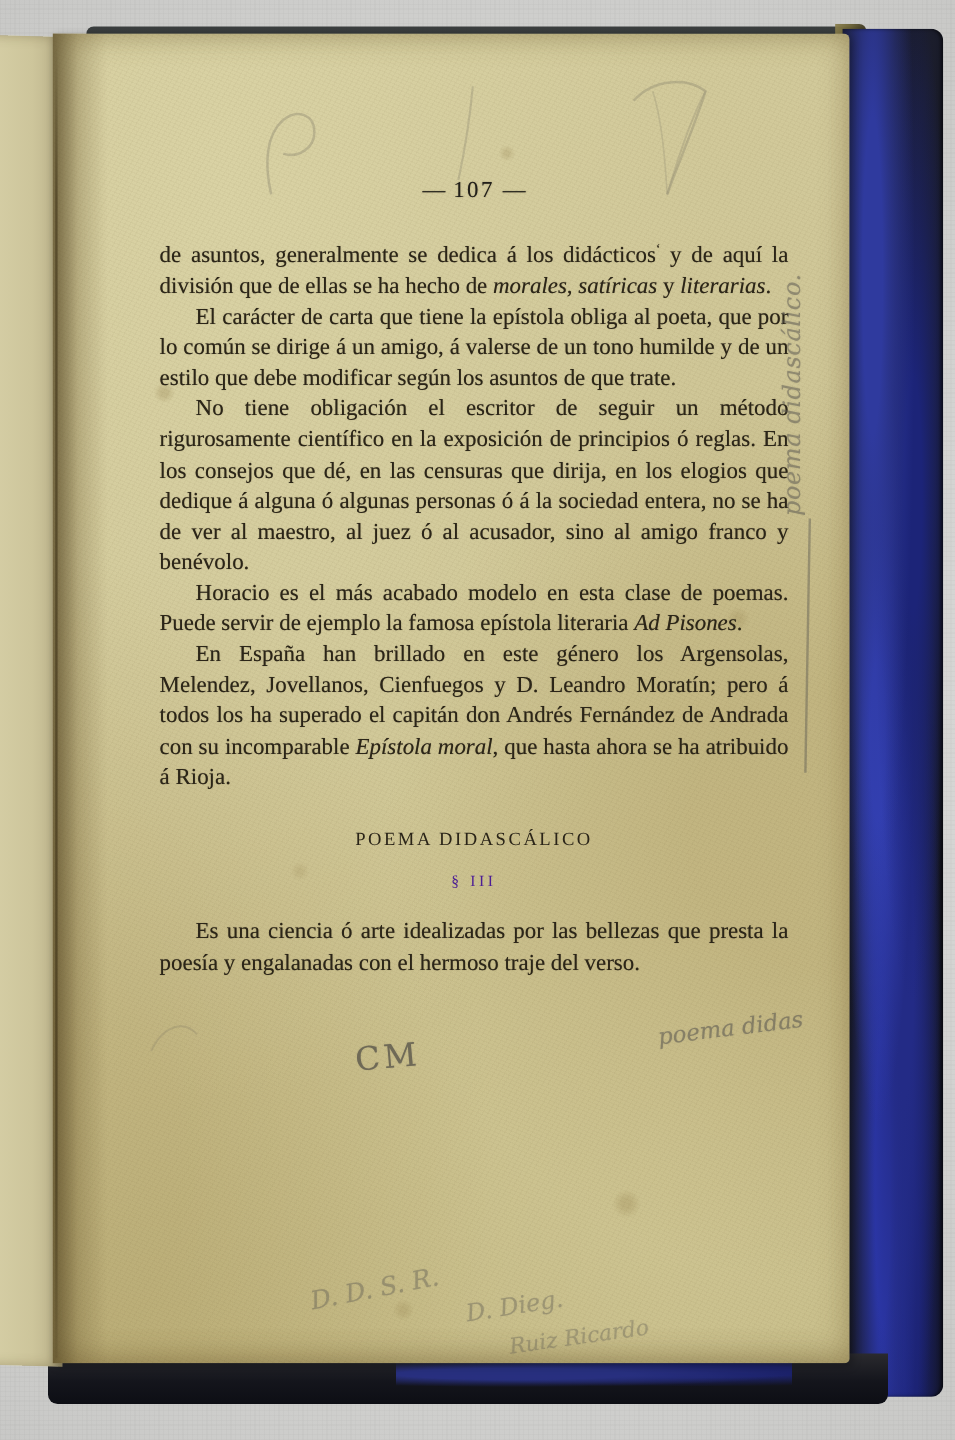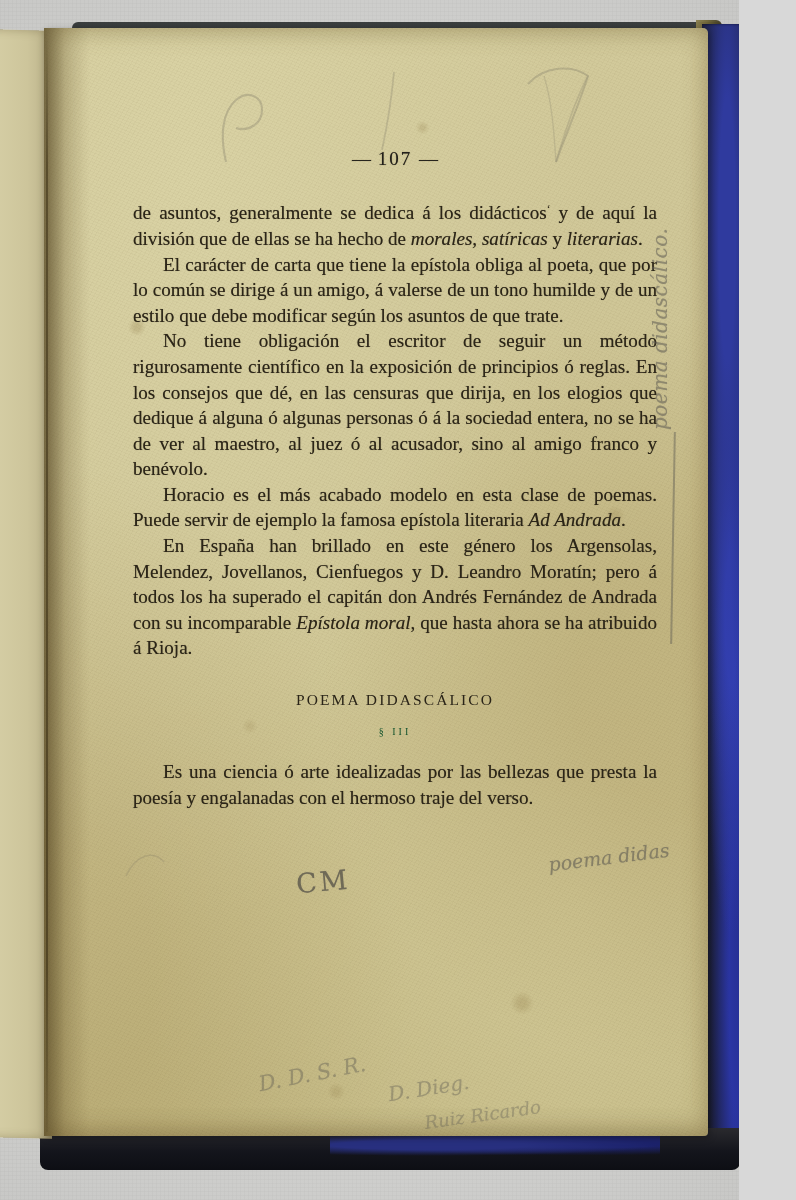--- a/index.html
+++ b/index.html
@@ -2,21 +2,21 @@
 <html><head>
 <meta charset="utf-8">
 <style>
   html, body {
     margin: 0;
     padding: 0;
     background: #d8d8d8;
   }
   #scan {
     position: relative;
-    width: 739px;
+    width: 796px;
     height: 1200px;
     overflow: hidden;
     background: #dcdcdc;
     font-family: "Liberation Serif", serif;
   }
 
   
   .backdrop {
     position: absolute;
     inset: 0;
@@ -186,23 +186,23 @@
   .section-head {
     text-align: center;
     margin: 30px 0 0 0;
     font-size: 15.5px;
     letter-spacing: 2.1px;
     color: #2a2418;
   }
   .section-num {
     text-align: center;
     margin: 17px 0 22px 0;
-    font-size: 10px;
+    font-size: 13px;
     letter-spacing: 3px;
-    color: #14532d;
+    color: #4c1d95;
   }
 
   
   .pencil {
     position: absolute;
     color: #5d5a52;
     font-family: "DejaVu Serif", serif;
     font-style: italic;
     opacity: .62;
     pointer-events: none;
@@ -306,21 +306,21 @@
     <div class="folio">
       <span class="rule">—</span>
       <span>107</span>
       <span class="rule">—</span>
     </div>
 
     <div id="body-paras">
         <p class="body noindent"><span>de asuntos, generalmente se dedica á los didácticos</span><span class="sup">‘</span><span> y de aquí la división que de ellas se ha hecho de </span><i>morales, satíricas</i><span> y </span><i>literarias</i><span>.</span></p>
         <p class="body"><span>El carácter de carta que tiene la epístola obliga al poeta, que por lo común se dirige á un amigo, á valerse de un tono humilde y de un estilo que debe modificar según los asuntos de que trate.</span></p>
         <p class="body"><span>No tiene obligación el escritor de seguir un método rigurosamente científico en la exposición de principios ó reglas. En los consejos que dé, en las censuras que dirija, en los elogios que dedique á alguna ó algunas personas ó á la sociedad entera, no se ha de ver al maestro, al juez ó al acusador, sino al amigo franco y benévolo.</span></p>
-        <p class="body"><span>Horacio es el más acabado modelo en esta clase de poemas. Puede servir de ejemplo la famosa epístola literaria </span><i>Ad Andrada</i><span>.</span></p>
+        <p class="body"><span>Horacio es el más acabado modelo en esta clase de poemas. Puede servir de ejemplo la famosa epístola literaria </span><i>Ad Pisones</i><span>.</span></p>
         <p class="body"><span>En España han brillado en este género los Argensolas, Melendez, Jovellanos, Cienfuegos y D. Leandro Moratín; pero á todos los ha superado el capitán don Andrés Fernández de Andrada con su incomparable </span><i>Epístola moral</i><span>, que hasta ahora se ha atribuido á Rioja.</span></p>
       </div>
 
     <div class="section-head">POEMA DIDASCÁLICO</div>
     <div class="section-num">§ III</div>
 
     <div id="section-paras">
         <p class="body"><span>Es una ciencia ó arte idealizadas por las bellezas que presta la poesía y engalanadas con el hermoso traje del verso.</span></p>
       </div>
   </div>

